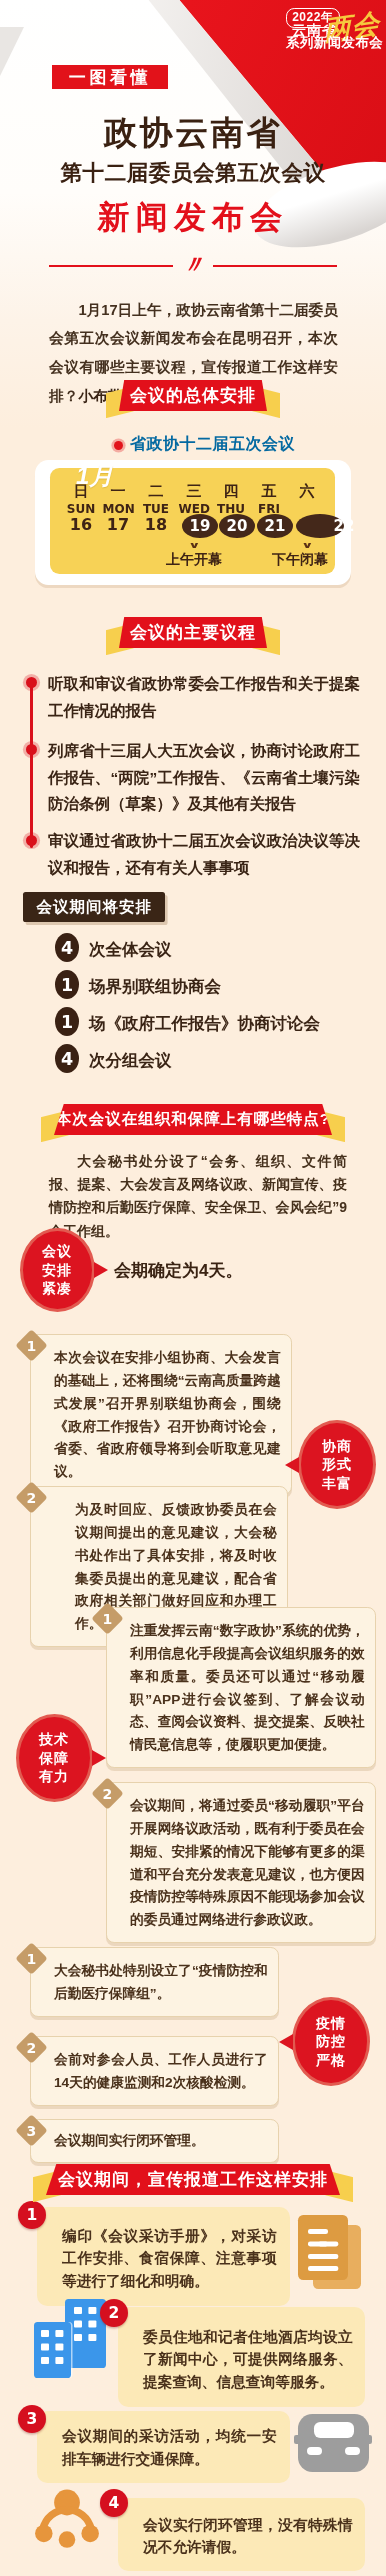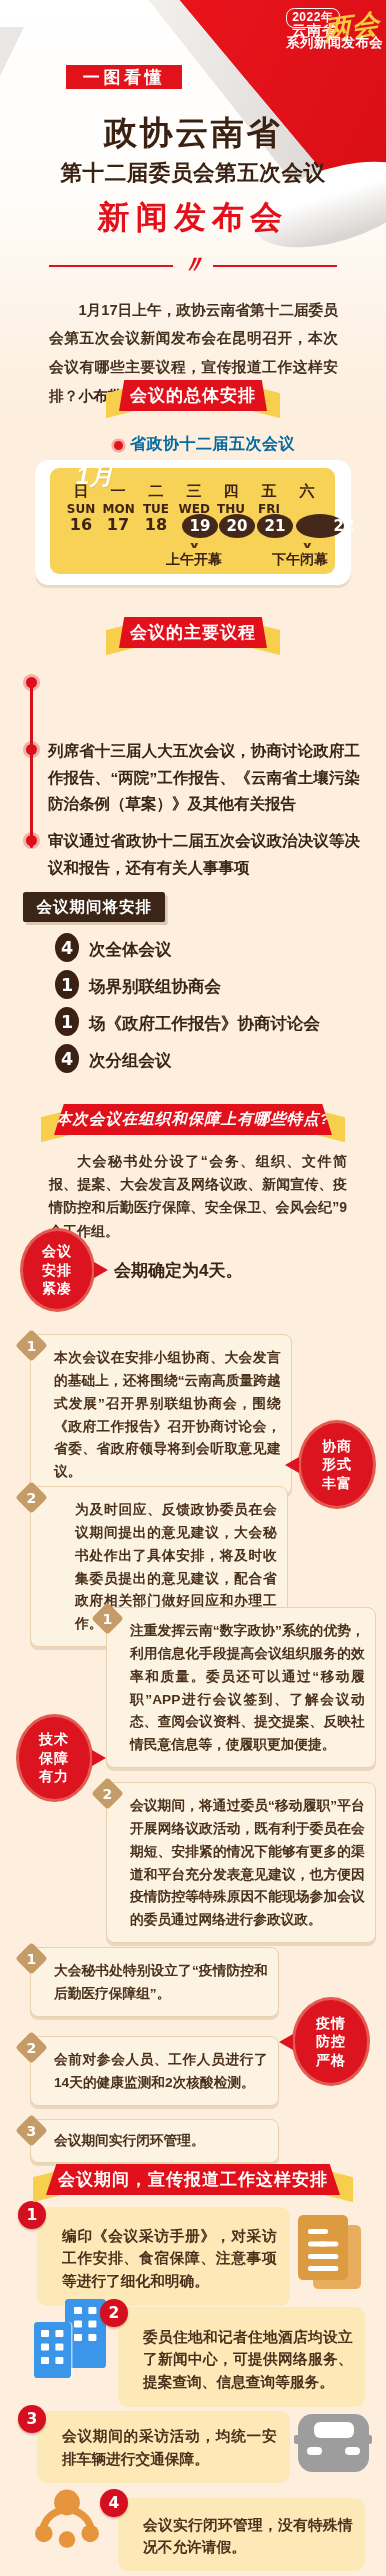--- a/index.html
+++ b/index.html
@@ -18,21 +18,21 @@
     background:linear-gradient(105deg,#f8f6f4 20%,#dcd8d5 85%);
     clip-path:polygon(46.4% 0,93% 100%,82.5% 100%,38.5% 0);}
   .curl-bottom{left:251px;top:168px;width:170px;height:73px;z-index:4;border-radius:50%;
     background:linear-gradient(180deg,#ffffff 35%,#d9d5d2 95%);transform:rotate(-17deg);}
   .year-pill{left:286px;top:7.7px;z-index:5;color:#fff;font-size:12px;font-weight:800;
     border:1.5px solid #fff;border-radius:8.2px;padding:0.5px 5.2px 1px;letter-spacing:0.5px;}
   .badge-region{left:292px;top:22px;z-index:5;color:#fff;font-size:14px;font-weight:800;letter-spacing:1px;}
   .badge-event{left:324px;top:9.3px;z-index:5;color:#f6c93e;font-size:27px;font-weight:900;font-style:italic;
     transform:rotate(-8deg) skewX(-6deg);letter-spacing:1px;}
   .badge-series{left:286px;top:34px;z-index:5;color:#fff;font-size:13.4px;font-weight:800;letter-spacing:0.5px;}
-  .kantag{left:66px;top:65px;z-index:6;width:116px;height:24px;background:#e2121a;color:#fff;
+  .kantag{left:52px;top:65px;z-index:6;width:116px;height:24px;background:#e2121a;color:#fff;
     display:flex;align-items:center;justify-content:center;font-size:17px;font-weight:900;letter-spacing:3.6px;}
   .title1{left:0;top:111px;width:386px;z-index:6;text-align:center;color:#3a2112;
     font-size:33px;font-weight:900;letter-spacing:2.6px;}
   .title2{left:0;top:158px;width:386px;z-index:6;text-align:center;color:#3a2112;
     font-size:21.6px;font-weight:900;letter-spacing:0.5px;}
   .title3{left:0;top:196px;width:386px;z-index:6;text-align:center;color:#e3101b;
     font-size:32px;font-weight:900;letter-spacing:6.2px;}
   .divline{top:265px;height:2.1px;background:#e3101b;z-index:6;}
   .quotemark{left:177px;top:248px;width:32px;z-index:6;text-align:center;color:#e3101b;
     font-size:25px;font-weight:900;font-style:italic;}
@@ -187,37 +187,38 @@
 
   <div class="abs banner" style="top:617px;">
     <div class="flag l"></div>
     <div class="flag r"></div>
     <div class="core" style="width:148px;font-size:17px;">会议的主要议程</div>
   </div>
   <div class="abs tl-line"></div>
   <div class="abs tl-dot" style="top:677px;"></div>
   <div class="abs tl-dot" style="top:744px;"></div>
   <div class="abs tl-dot" style="top:835px;"></div>
+  <div class="abs tl-text" style="top:671px;">听取和审议省政协常委会工作报告和关于提案工作情况的报告</div>
   <div class="abs tl-text" style="top:738px;">列席省十三届人大五次会议，协商讨论政府工作报告、“两院”工作报告、《云南省土壤污染防治条例（草案）》及其他有关报告</div>
   <div class="abs tl-text" style="top:828px;">审议通过省政协十二届五次会议政治决议等决议和报告，还有有关人事事项</div>
 
   <div class="abs sched-tag">会议期间将安排</div>
   <div class="abs oval" style="top:933px;">4</div>
   <div class="abs oval-label" style="top:939px;">次全体会议</div>
   <div class="abs oval" style="top:970px;">1</div>
   <div class="abs oval-label" style="top:976px;">场界别联组协商会</div>
   <div class="abs oval" style="top:1007px;">1</div>
   <div class="abs oval-label" style="top:1013px;">场《政府工作报告》协商讨论会</div>
   <div class="abs oval" style="top:1044px;">4</div>
   <div class="abs oval-label" style="top:1050px;">次分组会议</div>
 
   <div class="abs banner" style="top:1104px;">
     <div class="flag l"></div>
     <div class="flag r"></div>
-    <div class="core" style="width:278px;font-size:15.5px;font-style:italic;">本次会议在组织和保障上有哪些特点?</div>
+    <div class="core" style="width:278px;font-size:15.5px;">本次会议在组织和保障上有哪些特点?</div>
   </div>
   <p class="abs para" style="left:49px;top:1150px;width:298px;margin:0;">大会秘书处分设了“会务、组织、文件简报、提案、大会发言及网络议政、新闻宣传、疫情防控和后勤医疗保障、安全保卫、会风会纪”9个工作组。</p>
 
   <div class="abs cbadge" style="left:19.6px;top:1228px;width:75px;height:84px;">
     <span>会议</span>
     <span>安排</span>
     <span>紧凑</span>
     <i class="arr r"></i>
   </div>
   <div class="abs compact-text">会期确定为4天。</div>

